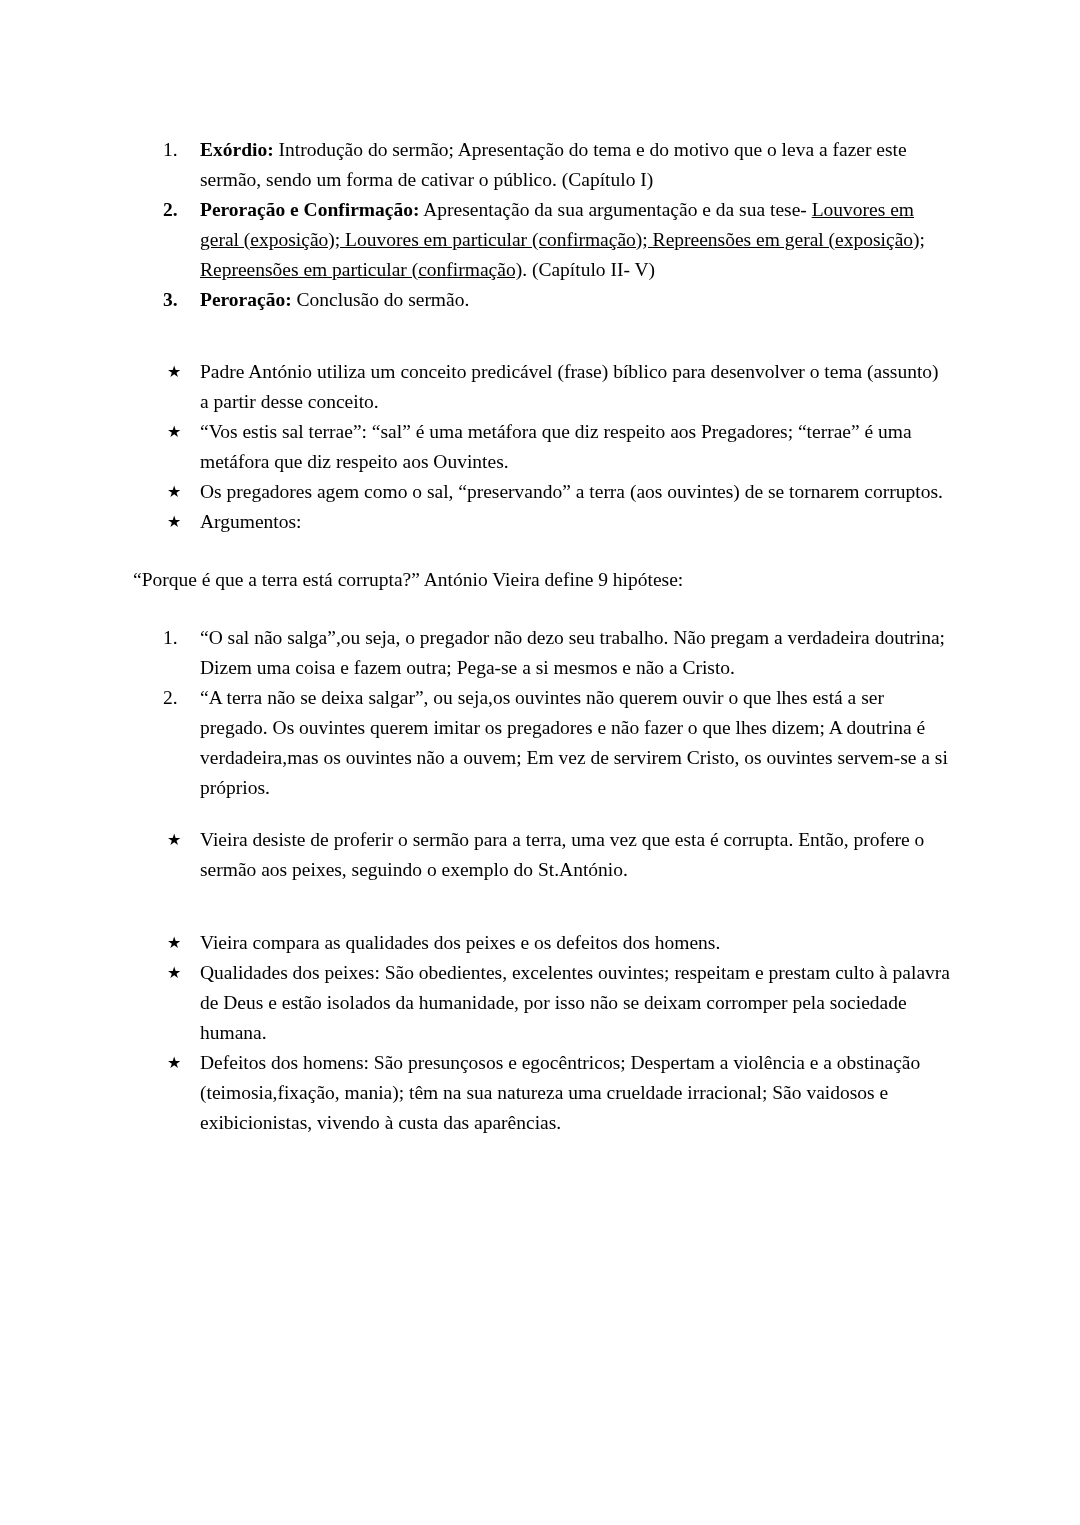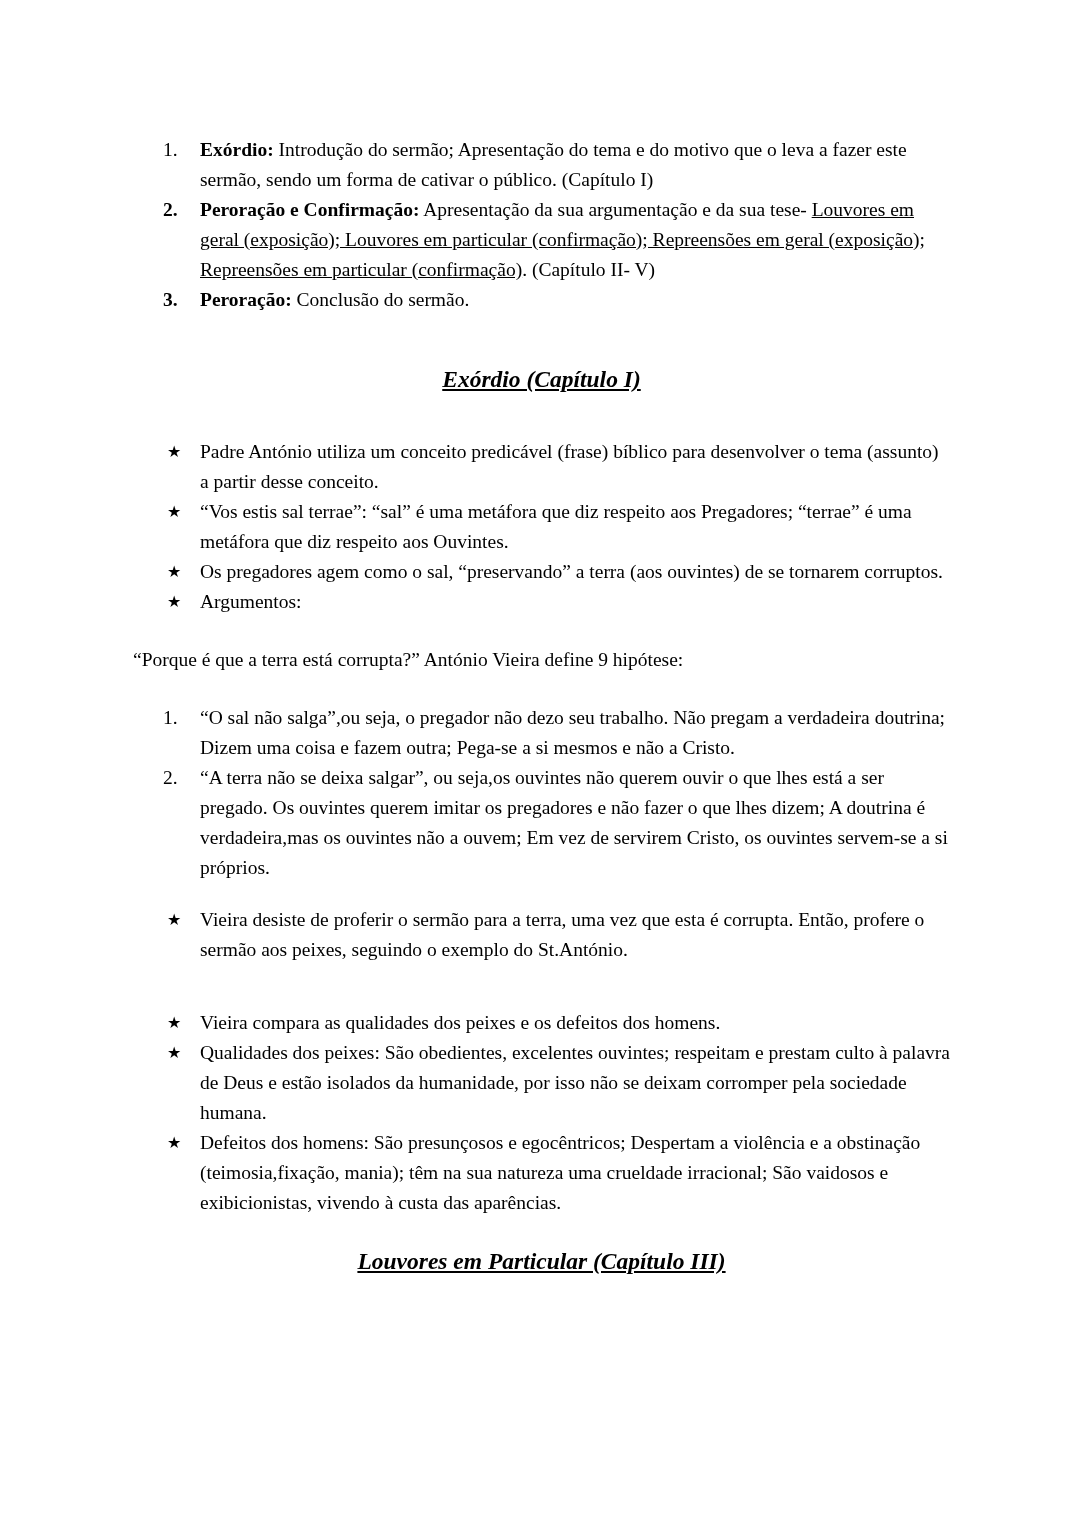--- a/index.html
+++ b/index.html
@@ -55,21 +55,20 @@
     <div class="row">
       <span class="num bold">2.</span>
       <span class="itext"><b class="lead">Peroração e Confirmação:</b><span> Apresentação da sua argumentação e da sua tese- </span><span class="u">Louvores em geral (exposição); Louvores em particular (confirmação); Repreensões em geral (exposição); Repreensões em particular (confirmação)</span><span>. (Capítulo II- V)</span></span>
     </div>
     <div class="row">
       <span class="num bold">3.</span>
       <span class="itext"><b class="lead">Peroração:</b><span> Conclusão do sermão.</span></span>
     </div>
   </div>
 
-  <h2 class="heading m-h1"><span class="hu">Exórdio (Capítulo I)</span></h2>
 
   <div class="m-b1">
     <div class="star-row">
       <span class="star">★</span>
       <span class="itext">Padre António utiliza um conceito predicável (frase) bíblico para desenvolver o tema (assunto) a partir desse conceito.</span>
     </div>
     <div class="star-row">
       <span class="star">★</span>
       <span class="itext">“Vos estis sal terrae”: “sal” é uma metáfora que diz respeito aos Pregadores; “terrae” é uma metáfora que diz respeito aos Ouvintes.</span>
     </div>
@@ -110,15 +109,14 @@
     <div class="star-row">
       <span class="star">★</span>
       <span class="itext">Qualidades dos peixes: São obedientes, excelentes ouvintes; respeitam e prestam culto à palavra de Deus e estão isolados da humanidade, por isso não se deixam corromper pela sociedade humana.</span>
     </div>
     <div class="star-row">
       <span class="star">★</span>
       <span class="itext">Defeitos dos homens: São presunçosos e egocêntricos; Despertam a violência e a obstinação (teimosia,fixação, mania); têm na sua natureza uma crueldade irracional; São vaidosos e exibicionistas, vivendo à custa das aparências.</span>
     </div>
   </div>
 
-  <h2 class="heading m-h3"><span class="hu">Louvores em Particular (Capítulo III)</span></h2>
 
 </div>
 
 </body></html>

